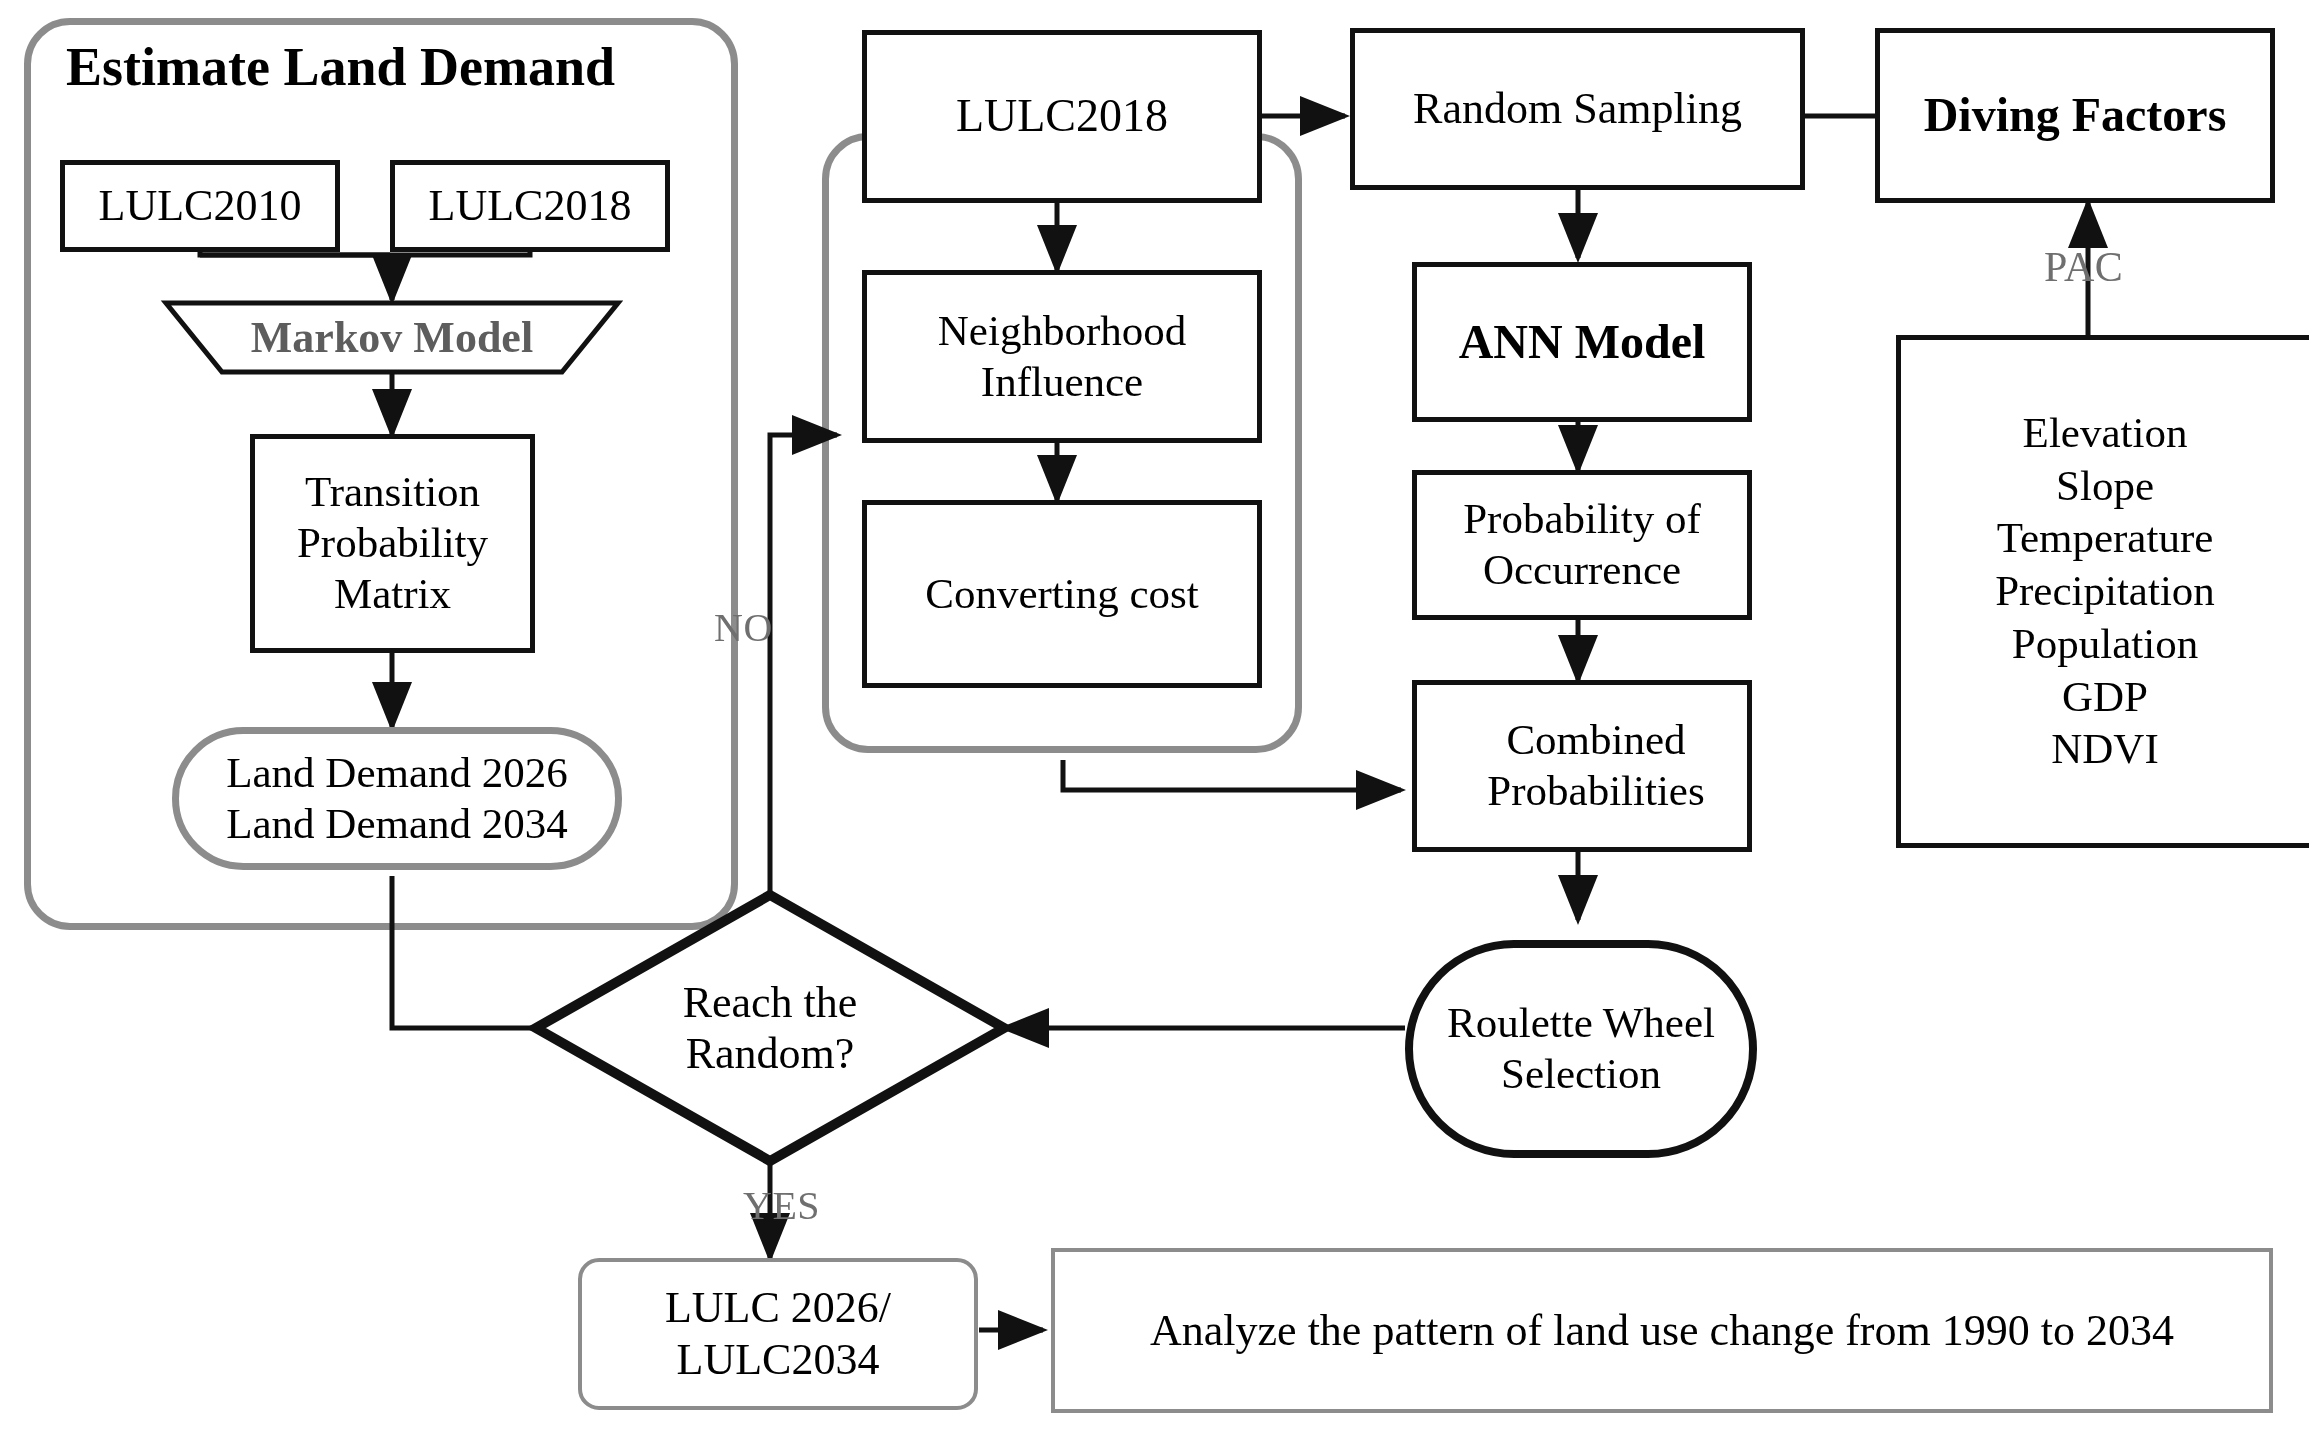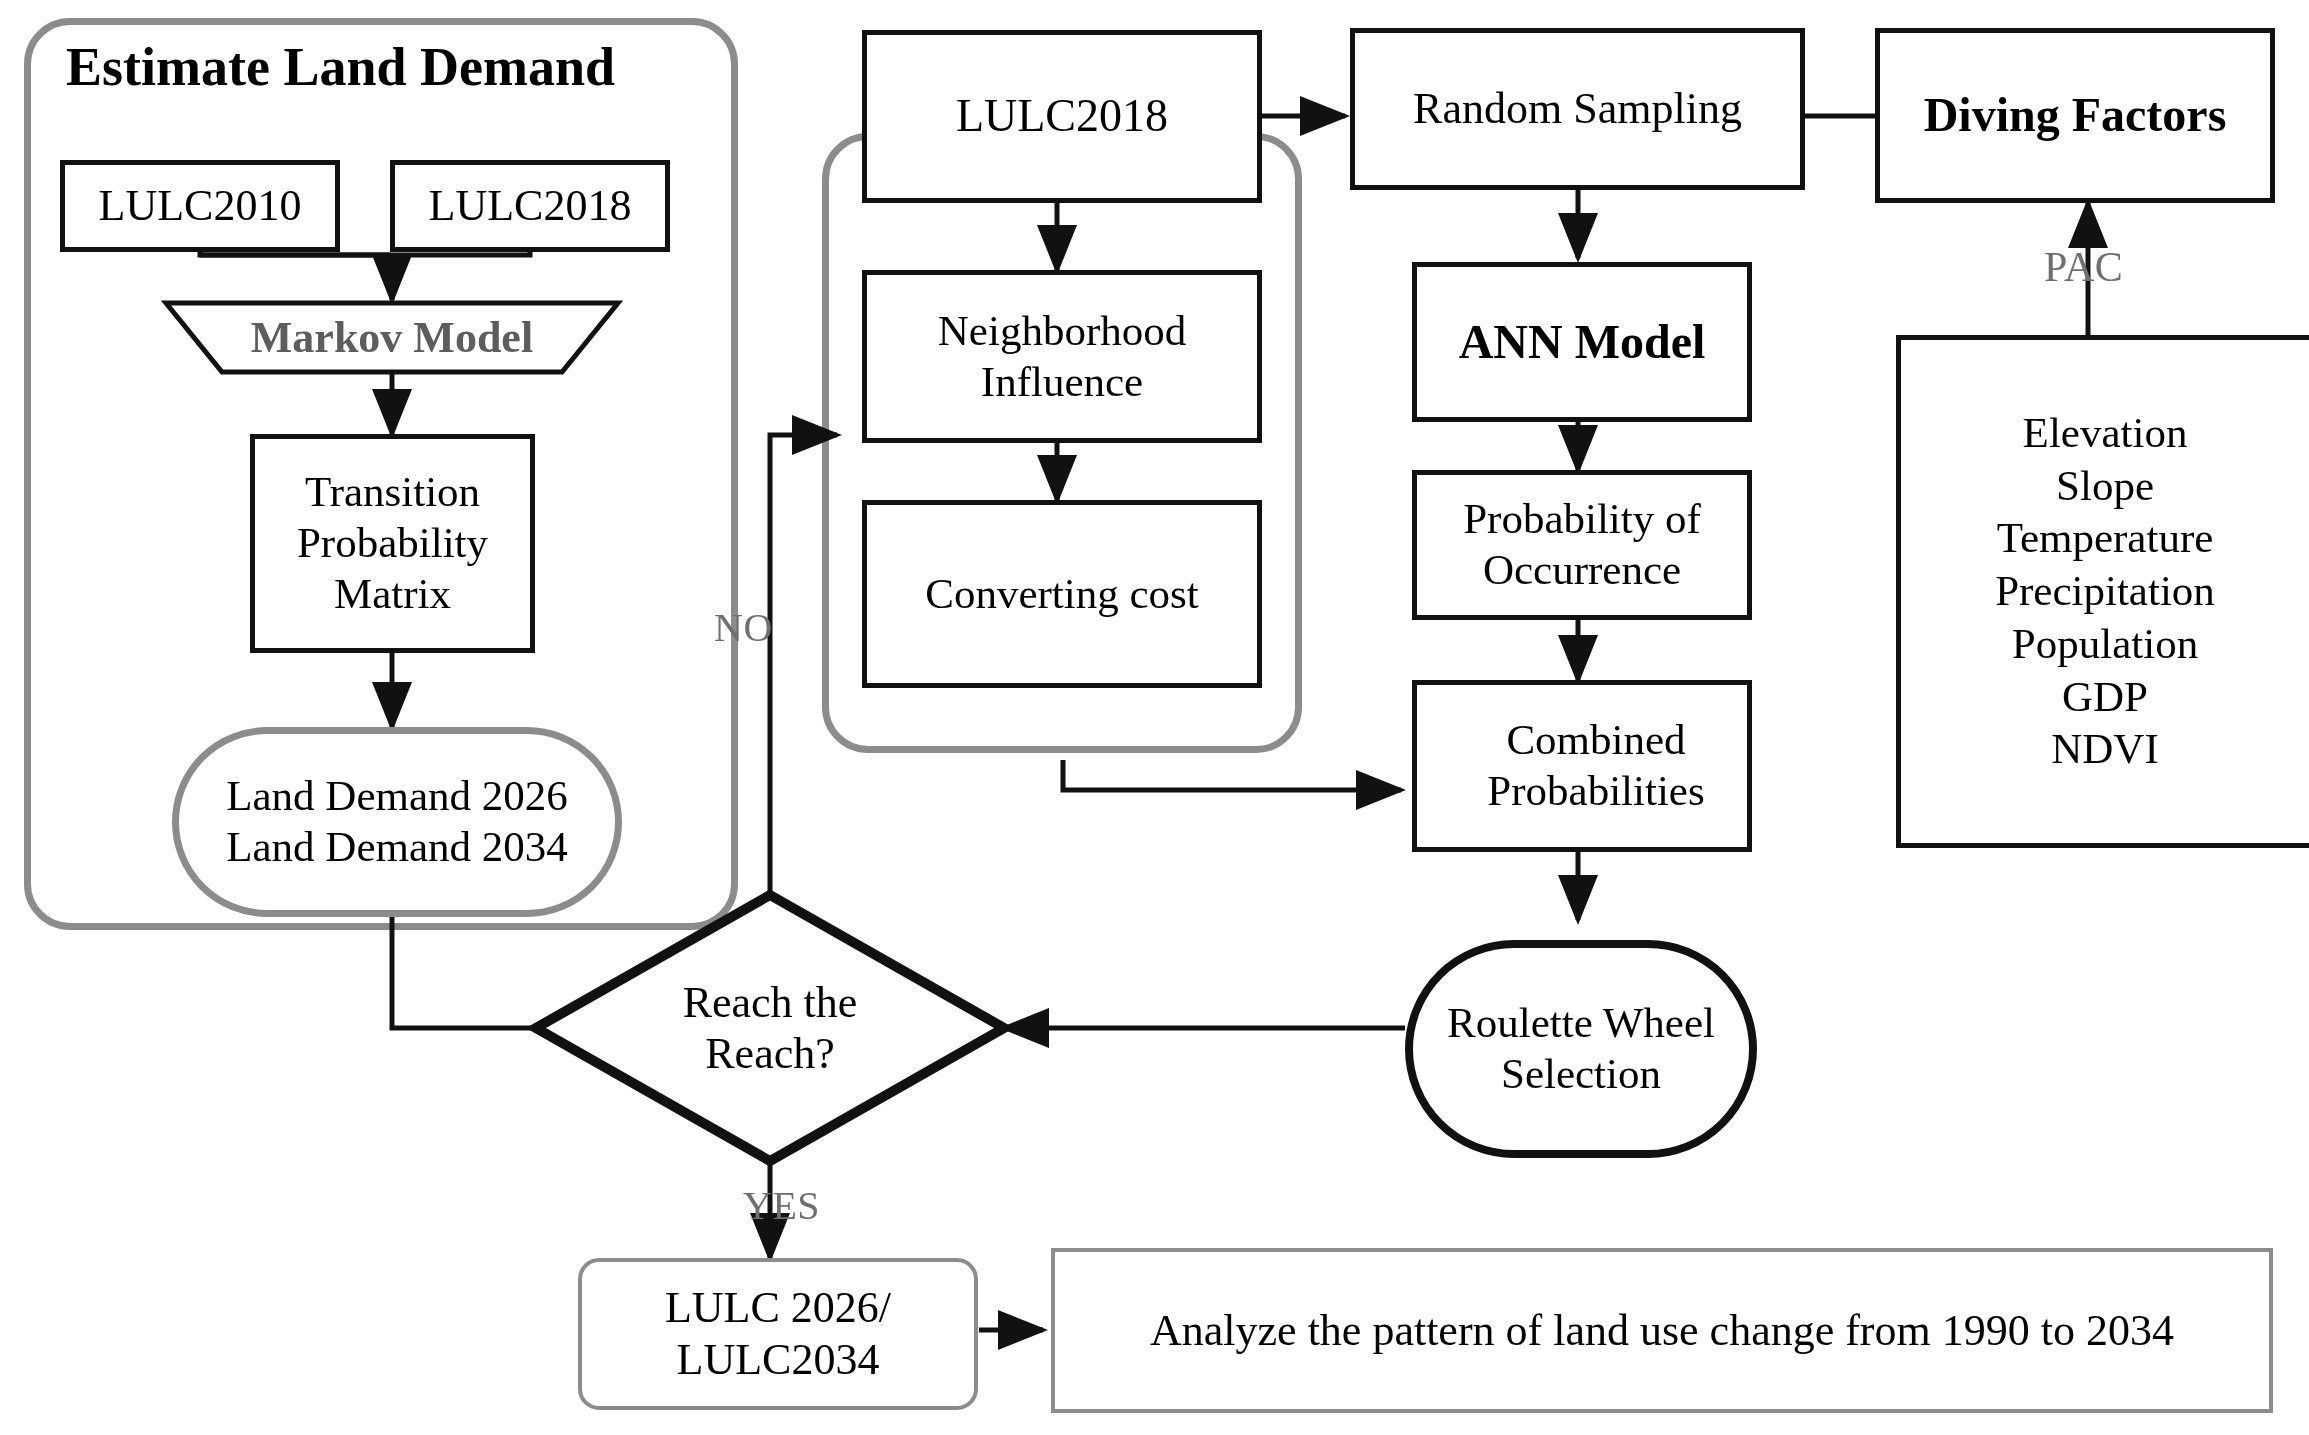--- a/index.html
+++ b/index.html
@@ -92,21 +92,21 @@
   <div class="trap" style="left:222px; top:303px; width:340px; height:69px; font-size:44px;">
     <span>Markov Model</span>
   </div>
 
   <div class="node bx" style="left:250px; top:434px; width:285px; height:219px; font-size:43px; flex-direction:column;">
     <span style="white-space:pre-line;">Transition
 Probability
 Matrix</span>
   </div>
 
-  <div class="node bx-thin stadium" style="left:172px; top:727px; width:450px; height:190px; font-size:43px; flex-direction:column; border-width:7px;">
+  <div class="node bx-thin stadium" style="left:172px; top:727px; width:450px; height:143px; font-size:43px; flex-direction:column; border-width:7px;">
     <span>Land Demand 2026</span>
     <span>Land Demand 2034</span>
   </div>
 
   <div class="node bx" style="left:862px; top:30px; width:400px; height:173px; font-size:46px;">
     <span>LULC2018</span>
   </div>
 
   <div class="node bx" style="left:862px; top:270px; width:400px; height:173px; font-size:43px; flex-direction:column;">
     <span>Neighborhood</span>
@@ -153,21 +153,21 @@
     <span>GDP</span>
     <span>NDVI</span>
   </div>
 
   <svg class="layer" viewBox="0 0 2309 1435" xmlns="http://www.w3.org/2000/svg">
     <polygon points="770,895 1004,1028 770,1161 536,1028" fill="#ffffff" stroke="#111111" stroke-width="10"></polygon>
   </svg>
 
   <div class="diamond-label" style="left:630px; top:965px; width:280px; height:126px; font-size:44px; flex-direction:column;">
     <span>Reach the</span>
-    <span>Reach?</span>
+    <span>Random?</span>
   </div>
 
   <div class="node bx-thin" style="left:578px; top:1258px; width:400px; height:152px; font-size:44px; flex-direction:column;border-radius:21px;">
     <span>LULC 2026/</span>
     <span>LULC2034</span>
   </div>
 
   <div class="node bx-thin" style="left:1051px; top:1248px; width:1222px; height:165px; font-size:44px;">
     <span>Analyze the pattern of land use change from 1990 to 2034</span>
   </div>

